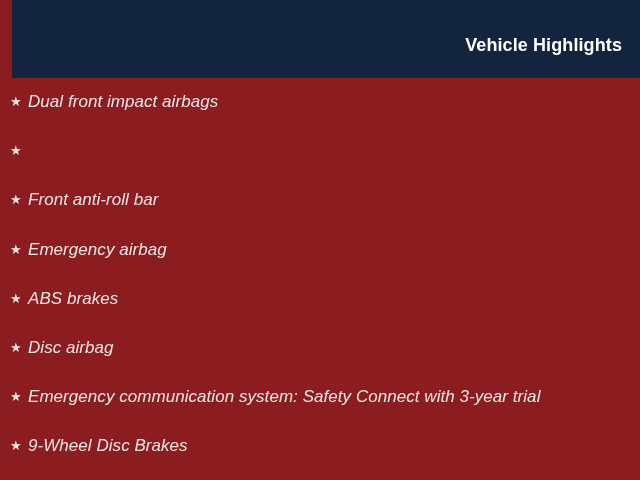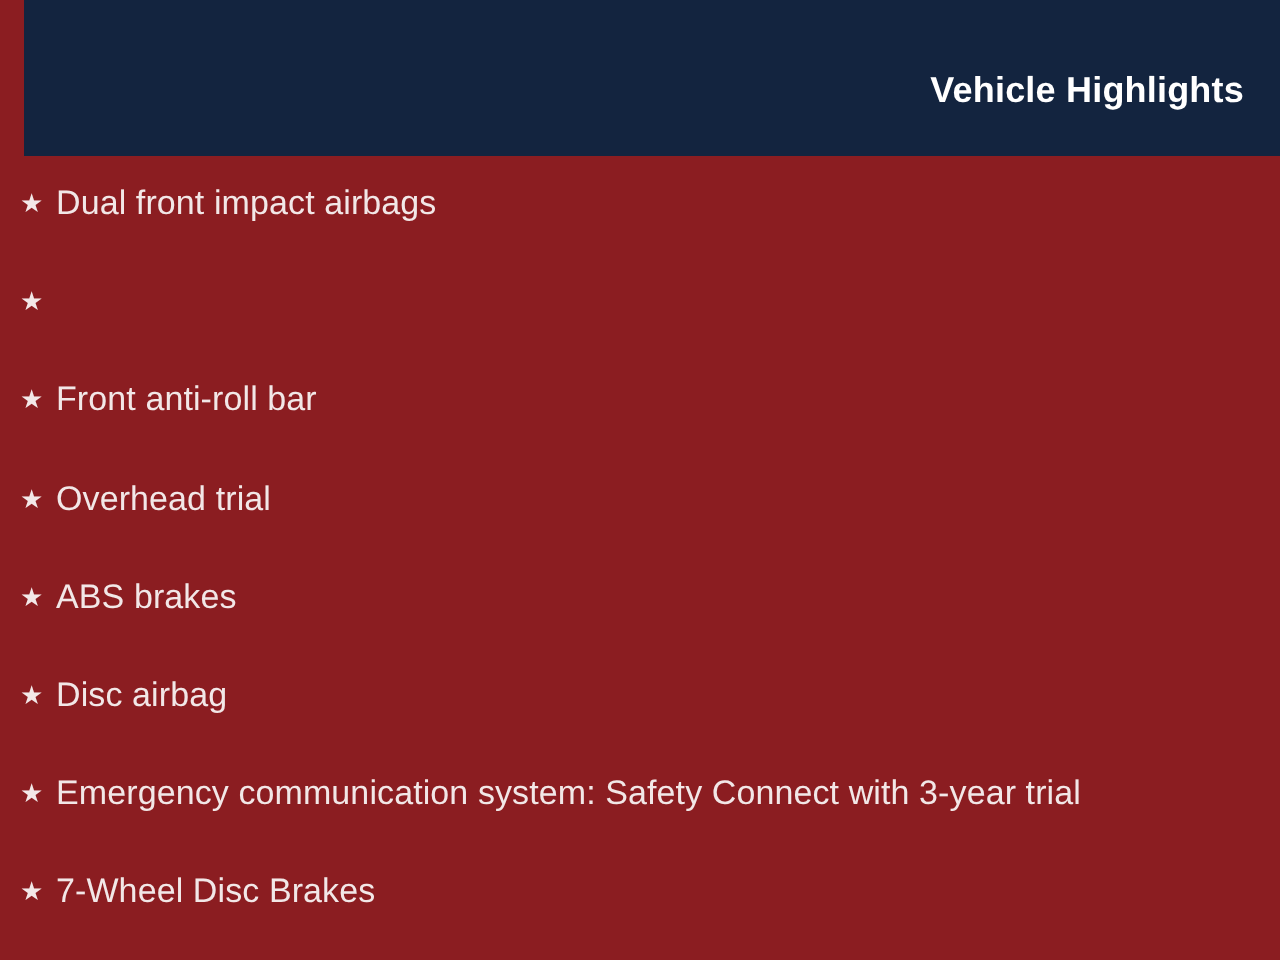--- a/index.html
+++ b/index.html
@@ -70,20 +70,21 @@
     flex: 0 0 18px;
     text-align: left;
     user-select: none;
   }
   .highlight-text {
     color: #f2e7e7;
     font-size: 17px;
     line-height: 20px;
     white-space: nowrap;
     letter-spacing: 0.05px;
+    font-style: italic;
   }
 </style>
 </head>
 <body>
 
 <div id="page">
 
   <div id="header-bar">
     <div id="header-title">Vehicle Highlights</div>
   </div>
@@ -100,39 +101,39 @@
         <span class="bullet-star">★</span>
       </li>
 
       <li class="highlight-item">
         <span class="bullet-star">★</span>
         <span class="highlight-text">Front anti‐roll bar</span>
       </li>
 
       <li class="highlight-item">
         <span class="bullet-star">★</span>
-        <span class="highlight-text">Overhead trial</span>
+        <span class="highlight-text">Emergency airbag</span>
       </li>
 
       <li class="highlight-item">
         <span class="bullet-star">★</span>
         <span class="highlight-text">ABS brakes</span>
       </li>
 
       <li class="highlight-item">
         <span class="bullet-star">★</span>
         <span class="highlight-text">Disc airbag</span>
       </li>
 
       <li class="highlight-item">
         <span class="bullet-star">★</span>
         <span class="highlight-text">Emergency communication system: Safety Connect with 3‐year trial</span>
       </li>
 
       <li class="highlight-item">
         <span class="bullet-star">★</span>
-        <span class="highlight-text">7‐Wheel Disc Brakes</span>
+        <span class="highlight-text">9‐Wheel Disc Brakes</span>
       </li>
 
     </ul>
   </div>
 
 </div>
 
 </body></html>

